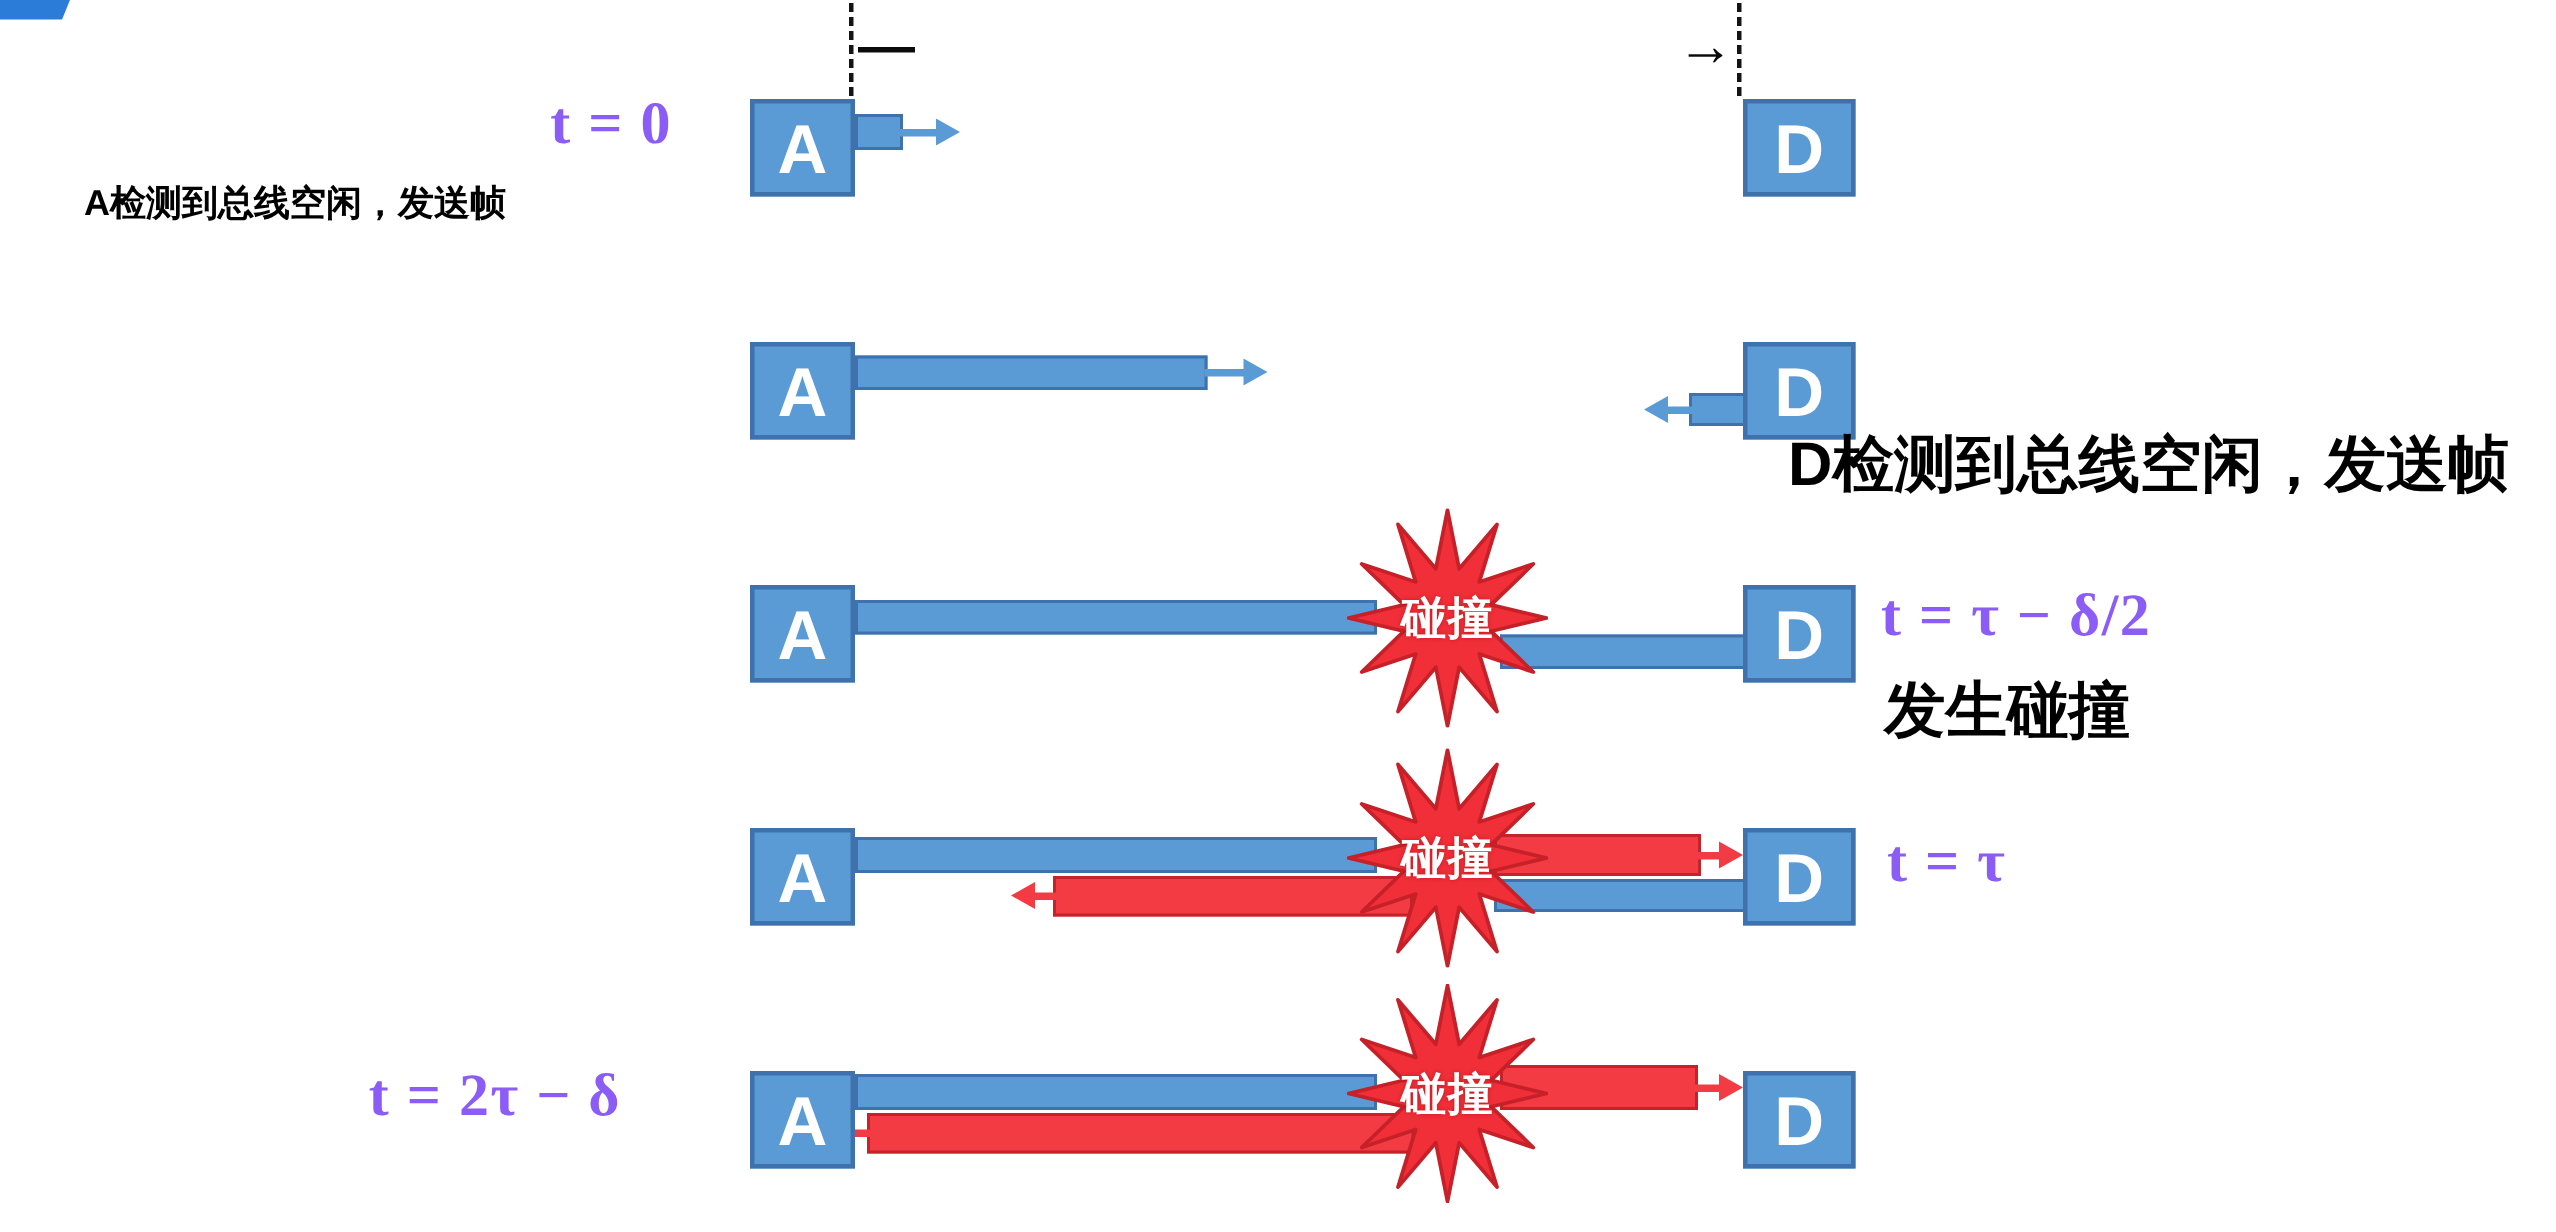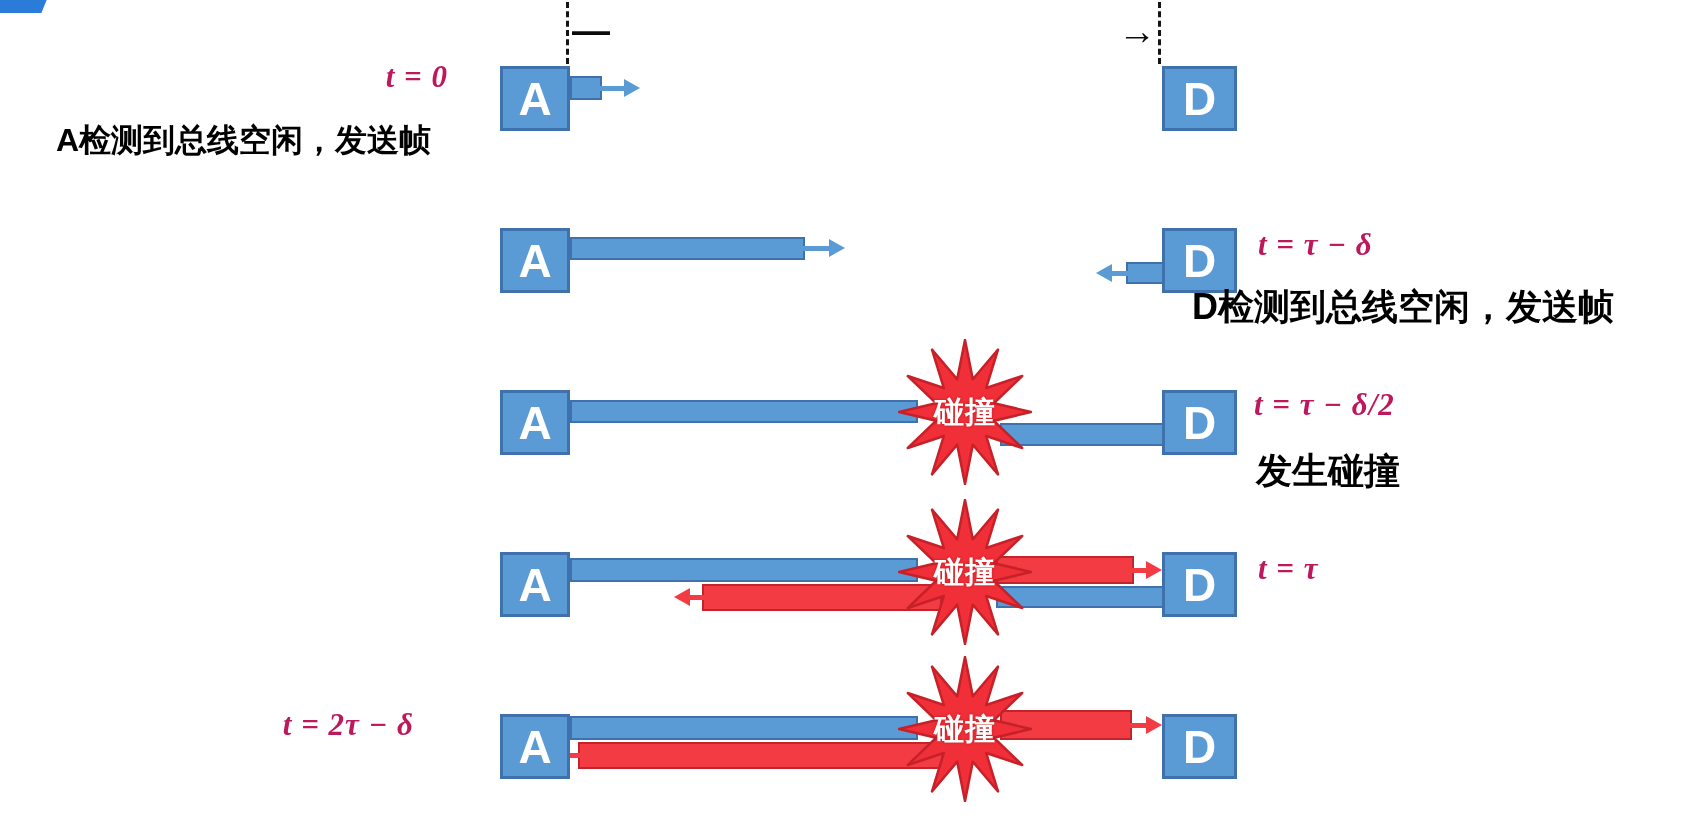--- a/index.html
+++ b/index.html
@@ -50,30 +50,30 @@
 
   .star { position:absolute; width:134px; height:146px; z-index:4;
     display:flex; align-items:center; justify-content:center;text-align:center; }
   .star svg { position:absolute; left:0; top:0; }
   .star .burst-label {
     position:relative; z-index:1; color:#fff; font-size:30px; font-weight:800;
     letter-spacing:1px; text-shadow:0 0 3px rgba(140,0,0,.45); white-space:nowrap;
   }
 
   .time-label {
-    position:absolute; font-family:"Liberation Serif", serif; font-style:italic;
-    font-weight:700; font-size:31px; line-height:1.1; color:#be185d;
+    position:absolute; font-family:"Liberation Serif", serif; 
+    font-weight:700; font-size:40px; line-height:1.1; color:#8b5cf6;
     white-space:nowrap; letter-spacing:1px; z-index:6;
   }
   .time-label.right-aligned { text-align:right; }
   .caption {
-    position:absolute; font-weight:700; font-size:36px; line-height:1.15;
+    position:absolute; font-weight:700; font-size:41px; line-height:1.15;
     color:#000; white-space:nowrap; z-index:6;
   }
-  .caption.small { font-size:32px; }
+  .caption.small { font-size:24px; }
 </style>
 </head>
 <body>
 
 <div class="canvas">
 
   <div class="corner-deco"></div>
 
   <div class="dash-line" style="left:566px;"></div>
   <div class="dash-line" style="left:1158px;"></div>
@@ -105,21 +105,20 @@
       <i class="head"></i>
     </div>
   <div class="bar" style="left:1126px; top:262px; width:38px; height:22px;"></div>
   <div class="arrow left" style="left:1096px; top:264px; width:34px;">
       <i class="shaft"></i>
       <i class="head"></i>
     </div>
   <div class="node d" style="left:1162px; top:228px;">
       <span>D</span>
     </div>
-  <div class="time-label" style="left:1258px; top:228px;">t = τ − δ</div>
   <div class="caption" style="left:1192px; top:286px;">D检测到总线空闲，发送帧</div>
 
   <div class="node" style="left:500px; top:390px;">
       <span>A</span>
     </div>
   <div class="bar" style="left:570px; top:400px; width:348px; height:23px;"></div>
   <div class="bar" style="left:1000px; top:423px; width:166px; height:23px;"></div>
   <div class="node d" style="left:1162px; top:390px;">
       <span>D</span>
     </div>

